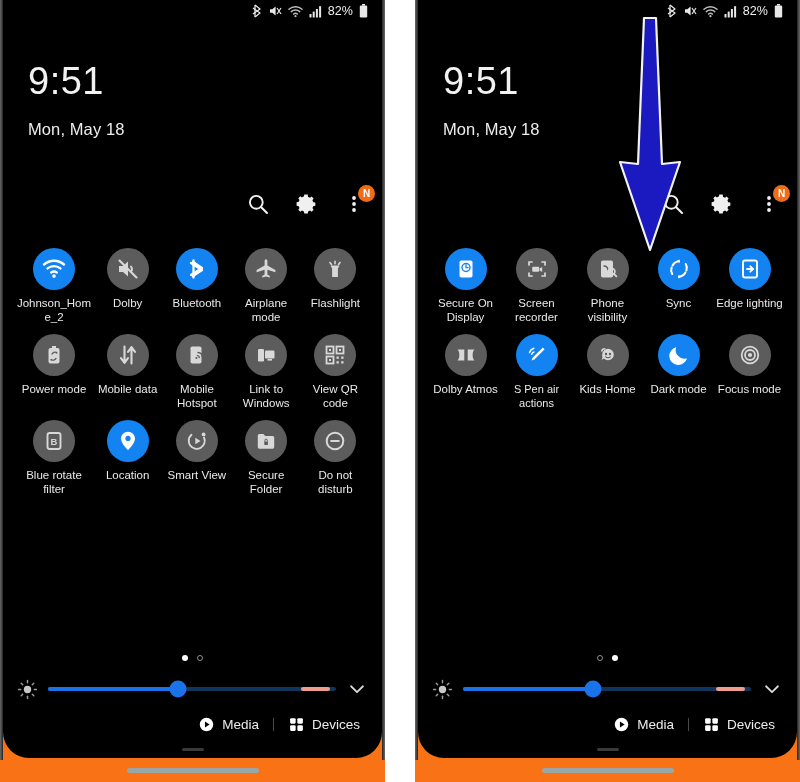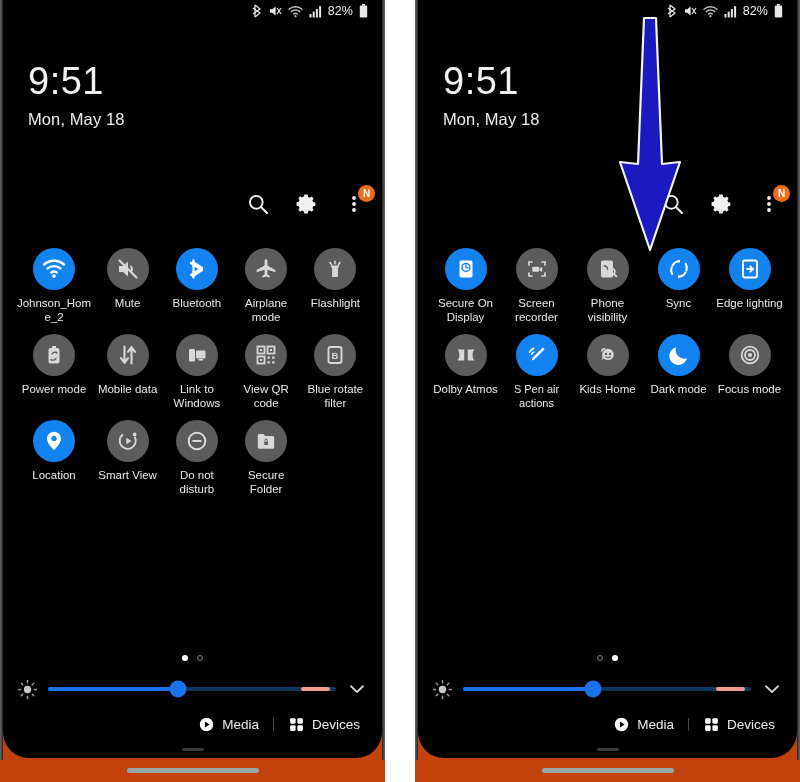--- a/index.html
+++ b/index.html
@@ -14,21 +14,21 @@
     width: 800px; height: 782px;
     background: #ffffff;
   }
 
   
   .phone {
     position: absolute;
     top: 0;
     width: 385px;
     height: 782px;
-    background: #c2410c;
+    background: #f97316;
     overflow: hidden;
   }
   .phone.left  { left: 0px; }
   .phone.right { left: 415px; width: 385px; }
 
   .edge-l {
     position: absolute; left: 0; top: 0; width: 3px; height: 760px;
     background: linear-gradient(to right, #6b6b6b, #232323);
   }
   .edge-r {
@@ -69,21 +69,21 @@
   
   .clock-wrap { position: absolute; left: 25px; top: 62px; }
   .clock-time {
     font-size: 38px;
     font-weight: 400;
     color: #f2f2f2;
     line-height: 1;
     letter-spacing: 0.5px;
   }
   .clock-date {
-    margin-top: 10px;
+    margin-top: 20px;
     font-size: 16.5px;
     color: #ededed;
     letter-spacing: 0.1px;
   }
 
   
   .hdr-actions {
     position: absolute; right: 16px; top: 192px;
     display: flex; align-items: center; gap: 24px;
   }
@@ -315,21 +315,21 @@
         </div>
 
         <div class="tile">
           <div class="tile-circle">
             <svg width="24" height="24" viewBox="0 0 24 24">
                 <path d="M3 9 H7 L12 4.5 V19.5 L7 15 H3 Z" fill="#d8d8d8"></path>
                 <path d="M3.5 3.5 L20.5 20.5" stroke="#d8d8d8" stroke-width="2.1" stroke-linecap="round"></path>
                 <path d="M15 9.5 a4 4 0 0 1 0 5" stroke="#d8d8d8" stroke-width="1.9" fill="none" stroke-linecap="round"></path>
               </svg>
           </div>
-          <div class="tile-label">Mute</div>
+          <div class="tile-label">Dolby</div>
         </div>
 
         <div class="tile">
           <div class="tile-circle on">
             <svg width="22" height="24" viewBox="0 0 22 24">
                 <path d="M7 5 L16 11 L5 18 M7 19 L16 13 L5 6" stroke="#fff" stroke-width="2.3" fill="none" stroke-linejoin="round" stroke-linecap="round"></path>
                 <path d="M7.5 3.5 L7.5 20.5" stroke="#fff" stroke-width="2.3" stroke-linecap="round"></path>
               </svg>
           </div>
           <div class="tile-label">Bluetooth</div>
@@ -371,20 +371,31 @@
         <div class="tile">
           <div class="tile-circle">
             <svg width="24" height="24" viewBox="0 0 24 24">
                 <path d="M8.5 3.5 L8.5 18 M8.5 19.8 L5 15.2 M8.5 19.8 L12 15.2" stroke="#d8d8d8" stroke-width="2.1" fill="none" stroke-linecap="round" stroke-linejoin="round"></path>
                 <path d="M15.5 20.5 L15.5 6 M15.5 4.2 L12 8.8 M15.5 4.2 L19 8.8" stroke="#d8d8d8" stroke-width="2.1" fill="none" stroke-linecap="round" stroke-linejoin="round"></path>
               </svg>
           </div>
           <div class="tile-label">Mobile data</div>
         </div>
 
+        <div class="tile">
+          <div class="tile-circle">
+            <svg width="24" height="24" viewBox="0 0 24 24">
+                <rect x="5.5" y="3.5" width="11" height="17" rx="1.8" fill="#d8d8d8"></rect>
+                <path d="M13 9.5 a4.5 4.5 0 0 1 4.3 4.3" stroke="#5c5c5c" stroke-width="1.5" fill="none" stroke-linecap="round"></path>
+                <path d="M12.4 12.6 a2 2 0 0 1 1.9 1.9" stroke="#5c5c5c" stroke-width="1.4" fill="none" stroke-linecap="round"></path>
+                <circle cx="11.4" cy="15" r="1.1" fill="#5c5c5c"></circle>
+              </svg>
+          </div>
+          <div class="tile-label">Mobile Hotspot</div>
+        </div>
 
         <div class="tile">
           <div class="tile-circle">
             <svg width="24" height="24" viewBox="0 0 24 24">
                 <rect x="4" y="6" width="6" height="12.5" rx="1.3" fill="#d8d8d8"></rect>
                 <rect x="11" y="7.5" width="9.5" height="8" rx="1.2" fill="#d8d8d8"></rect>
                 <rect x="13.5" y="16" width="4.5" height="1.6" fill="#d8d8d8"></rect>
               </svg>
           </div>
           <div class="tile-label">Link to Windows</div>
@@ -435,36 +446,36 @@
                 <circle cx="18.6" cy="5.4" r="1.9" fill="#d8d8d8"></circle>
                 <path d="M10.3 8.8 L15.6 12 L10.3 15.2 Z" fill="#d8d8d8"></path>
               </svg>
           </div>
           <div class="tile-label">Smart View</div>
         </div>
 
         <div class="tile">
           <div class="tile-circle">
             <svg width="24" height="24" viewBox="0 0 24 24">
-                <circle cx="12" cy="12" r="8.3" stroke="#d8d8d8" stroke-width="2" fill="none"></circle>
-                <rect x="7.2" y="10.9" width="9.6" height="2.2" rx="1" fill="#d8d8d8"></rect>
-              </svg>
-          </div>
-          <div class="tile-label">Do not disturb</div>
-        </div>
-
-        <div class="tile">
-          <div class="tile-circle">
-            <svg width="24" height="24" viewBox="0 0 24 24">
                 <path d="M3.8 6.5 a1.6 1.6 0 0 1 1.6-1.6 h4 l1.8 2 h7.4 a1.6 1.6 0 0 1 1.6 1.6 v9.6 a1.6 1.6 0 0 1 -1.6 1.6 H5.4 a1.6 1.6 0 0 1 -1.6-1.6 z" fill="#d8d8d8"></path>
                 <rect x="10.3" y="12.6" width="3.6" height="3.4" rx="0.6" fill="#5c5c5c"></rect>
                 <path d="M10.9 12.6 v-1.3 a1.2 1.2 0 0 1 2.4 0 v1.3" stroke="#5c5c5c" stroke-width="1" fill="none"></path>
               </svg>
           </div>
           <div class="tile-label">Secure Folder</div>
+        </div>
+
+        <div class="tile">
+          <div class="tile-circle">
+            <svg width="24" height="24" viewBox="0 0 24 24">
+                <circle cx="12" cy="12" r="8.3" stroke="#d8d8d8" stroke-width="2" fill="none"></circle>
+                <rect x="7.2" y="10.9" width="9.6" height="2.2" rx="1" fill="#d8d8d8"></rect>
+              </svg>
+          </div>
+          <div class="tile-label">Do not disturb</div>
         </div>
       </div>
 
       <div class="dots">
         <div class="dot active"></div>
         <div class="dot idle"></div>
       </div>
 
       <div class="bright-row">
         <svg width="21" height="21" viewBox="0 0 24 24">

